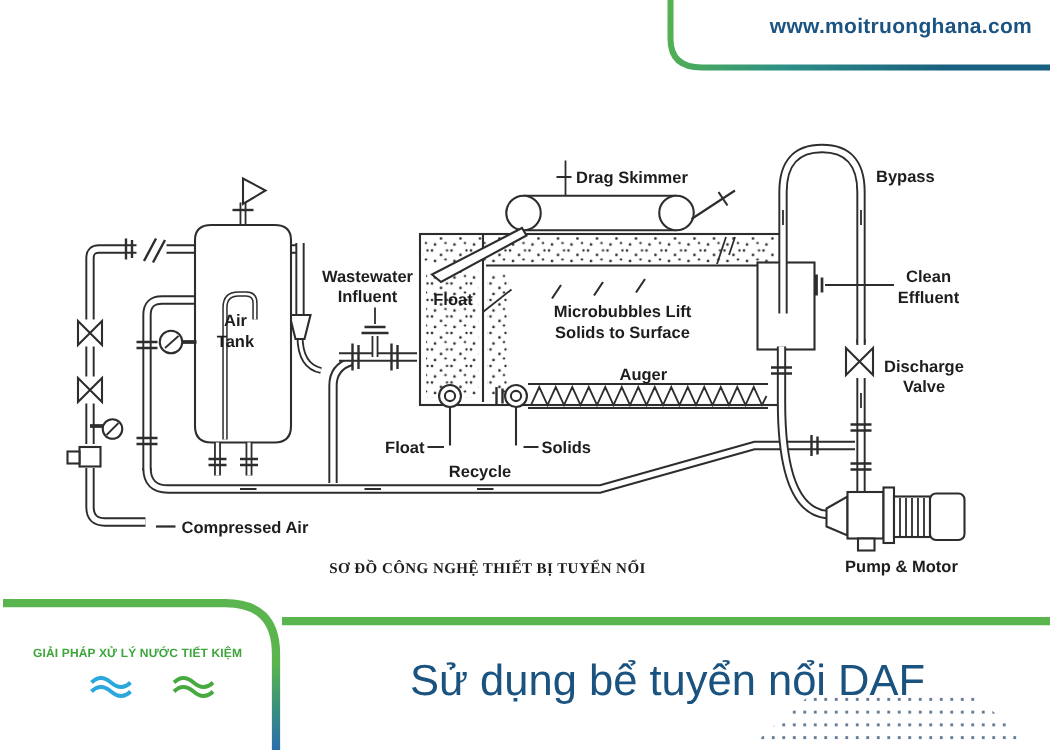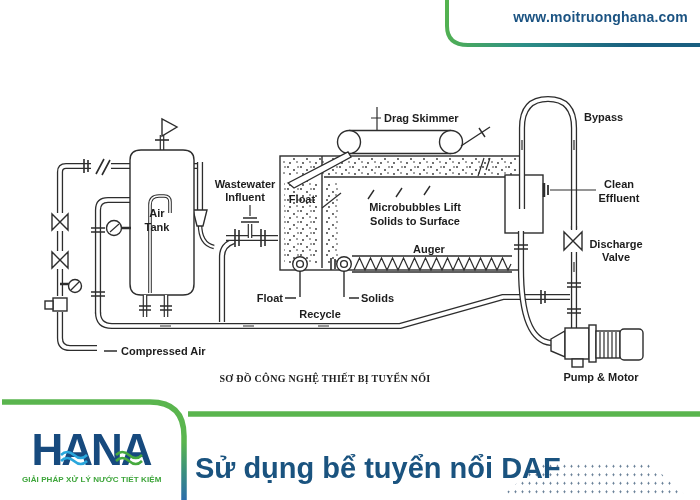--- a/index.html
+++ b/index.html
@@ -21,22 +21,22 @@
   .fw{fill:#ffffff;stroke:#2d2d2d;stroke-width:1.4;}
   .msk{fill:#ffffff;stroke:none;}
   .lbl{font:bold 11px "Liberation Sans",sans-serif;fill:#1d1d1d;}
   .cap{font:bold 10px "Liberation Serif",serif;fill:#1d1d1d;letter-spacing:.3px;}
   
   #ftr-lines{position:absolute;left:0;top:395px;}
   #logo{position:absolute;left:22px;top:428px;width:138px;text-align:center;}
   #logo-text{font-size:44px;line-height:44px;font-weight:bold;color:#174a7e;letter-spacing:-2px;}
   #logo-tag{margin-top:3px;font-size:8px;font-weight:bold;color:#3da53a;letter-spacing:.1px;white-space:nowrap;}
   .wave{position:absolute;}
-  #ftr-title{position:absolute;left:195px;top:438px;width:500px;text-align:left;
-             font-size:29px;font-weight:bold;color:#1a537f;margin-top:14px;}
+  #ftr-title{position:absolute;left:195px;top:438px;width:500px;text-align:center;
+             font-size:29px;font-weight:normal;color:#1a537f;}
   #dotpat{position:absolute;left:498px;top:462px;width:198px;height:36px;opacity:.75;
           background:radial-gradient(circle,#2f4f6f .9px,transparent 1.15px);
           background-size:7px 8.5px;
           clip-path:polygon(22% 0,76% 0,96% 100%,1% 100%);}
 </style>
 </head>
 <body>
 
 <div id="stage">
 
@@ -227,21 +227,20 @@
           <stop offset=".42" stop-color="#5ab54e"></stop>
         <stop offset=".72" stop-color="#3a8f7e"></stop>
           <stop offset="1" stop-color="#2b6dab"></stop>
       </linearGradient>
     </defs>
     <path d="M2,7 H150 Q184,7 184,41 V105" fill="none" stroke="url(#fg)" stroke-width="5.5"></path>
     <path d="M188,19 H700" fill="none" stroke="#5ab54e" stroke-width="5.5"></path>
   </svg>
 
   <div id="logo">
-    <div id="logo-text">HANA</div>
     <svg class="wave" style="left:38px;top:22px" width="28" height="18">
       <path d="M1,5 Q7,-1 14,5 Q21,11 27,5" stroke="#2aa7dc" stroke-width="2.6" fill="none"></path>
       <path d="M1,11 Q7,5 14,11 Q21,17 27,11" stroke="#2aa7dc" stroke-width="2.6" fill="none"></path>
     </svg>
     <svg class="wave" style="left:93px;top:22px" width="28" height="18">
       <path d="M1,5 Q7,-1 14,5 Q21,11 27,5" stroke="#46aa3e" stroke-width="2.6" fill="none"></path>
       <path d="M1,11 Q7,5 14,11 Q21,17 27,11" stroke="#46aa3e" stroke-width="2.6" fill="none"></path>
     </svg>
     <div id="logo-tag">GIẢI PHÁP XỬ LÝ NƯỚC TIẾT KIỆM</div>
   </div>

